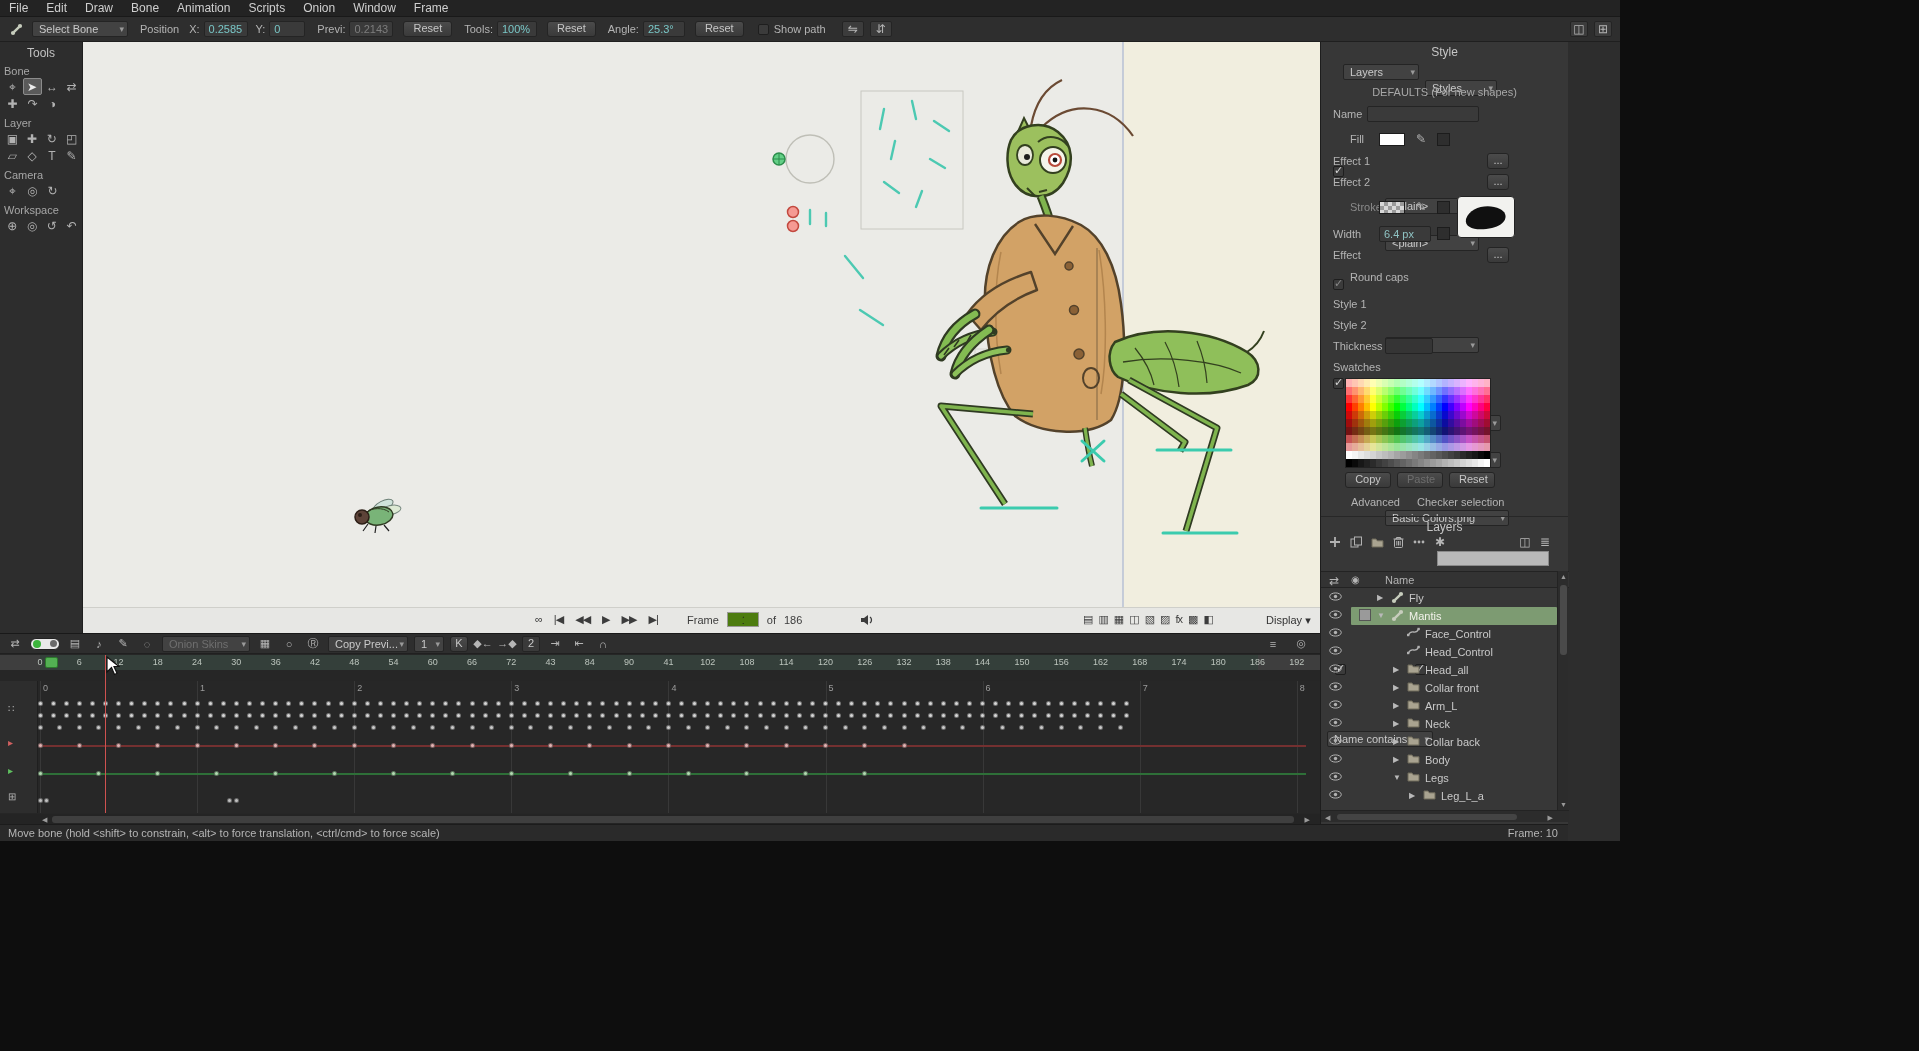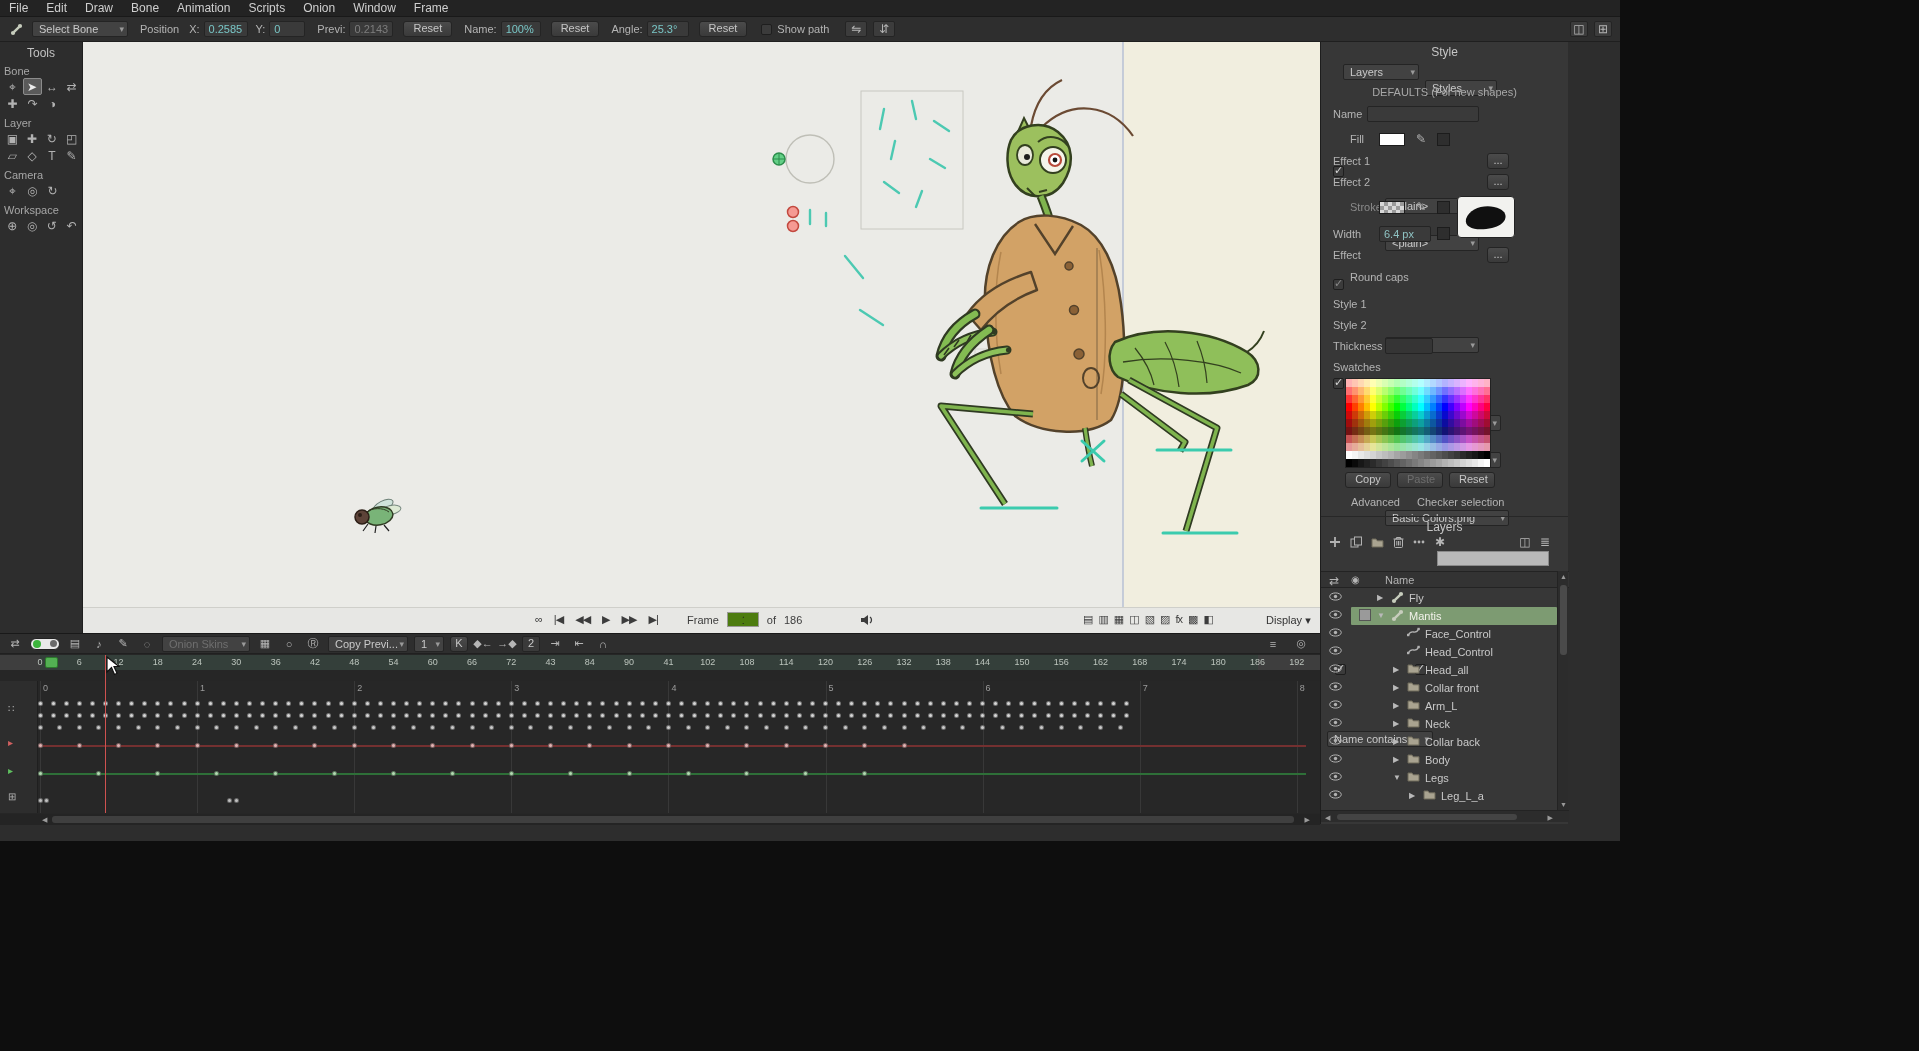--- a/index.html
+++ b/index.html
@@ -115,21 +115,21 @@
       </span>
     <span class="drop" style="margin-left:6px;width:96px">Select Bone</span>
     <span class="tlabel" style="margin-left:12px">Position</span>
     <span class="tlabel" style="margin-left:10px">X:</span>
     <input class="tinput" style="margin-left: 4px; width: 44px;" value="0.2585">
     <span class="tlabel" style="margin-left:8px">Y:</span>
     <input class="tinput" style="margin-left: 4px; width: 36px;" value="0">
     <span class="tlabel" style="margin-left:12px">Previ:</span>
     <input class="tinput dim" style="margin-left: 4px; width: 44px;" value="0.2143">
     <span class="btn" style="margin-left:10px">Reset</span>
-    <span class="tlabel" style="margin-left:12px">Name:</span>
+    <span class="tlabel" style="margin-left:12px">Tools:</span>
     <input class="tinput" style="margin-left: 4px; width: 40px;" value="100%">
     <span class="btn" style="margin-left:10px">Reset</span>
     <span class="tlabel" style="margin-left:12px">Angle:</span>
     <input class="tinput" style="margin-left: 4px; width: 42px;" value="25.3°">
     <span class="btn" style="margin-left:10px">Reset</span>
     <span class="chk" style="margin-left:14px"></span>
     <span class="tlabel" style="margin-left:5px">Show path</span>
     <span id="tb-mid-icons" style="display:flex;gap:6px;margin-left:16px">
         <span class="icon-btn icon-box" style="width: 22px; height: 16px;">⇋</span>
         <span class="icon-btn icon-box" style="width: 22px; height: 16px;">⇵</span>
@@ -1217,17 +1217,21 @@
         <span class="icon-btn" style="position: absolute; left: 8px; top: 84px; color: rgb(95, 191, 95); font-size: 10px;">▸</span>
         <span class="icon-btn" style="position: absolute; left: 8px; top: 110px; color: rgb(178, 178, 178); font-size: 10px;">⊞</span>
       </div>
     <div id="tl-hscroll">
       <span class="scroll-arrow" style="left:42px;top:2px">◀</span>
       <span class="scroll-arrow" style="right:10px;top:2px">▶</span>
       <span class="thumb"></span>
     </div>
   </div>
 
+  <div id="statusbar">
+    <span class="abs" style="left:8px;top:2px">Move bone (hold &lt;shift&gt; to constrain, &lt;alt&gt; to force translation, &lt;ctrl/cmd&gt; to force scale)</span>
+    <span class="abs" style="right:10px;top:2px">Frame: 10</span>
+  </div>
 
   <svg id="cursor" width="14" height="20" viewBox="0 0 14 20">
     <path d="M1,1 L1,16 L5.5,11.5 L8.5,18.5 L11,17.2 L8,10.5 L13,10.5 Z" fill="#fff" stroke="#111" stroke-width="1.2"></path>
   </svg>
 </div>
 
 </body></html>

